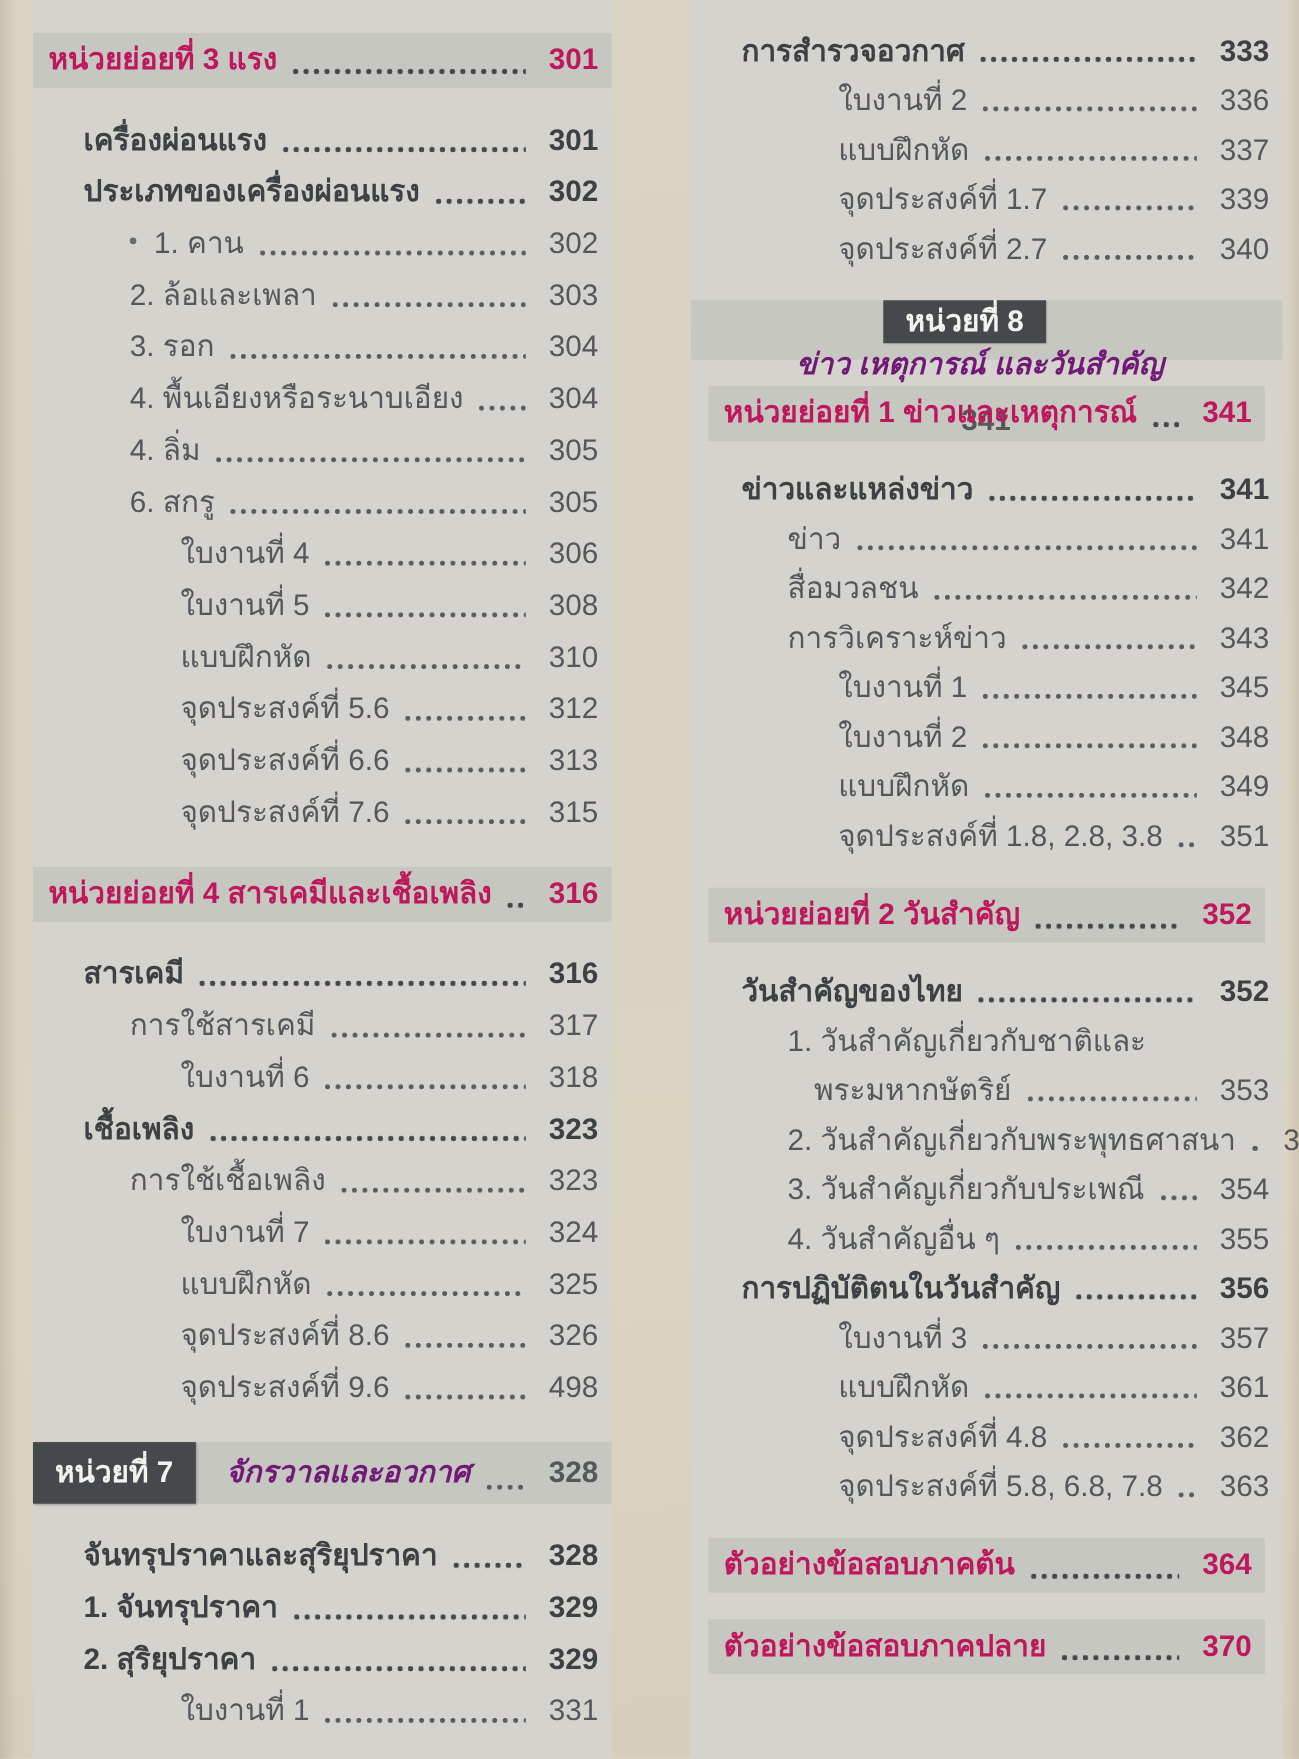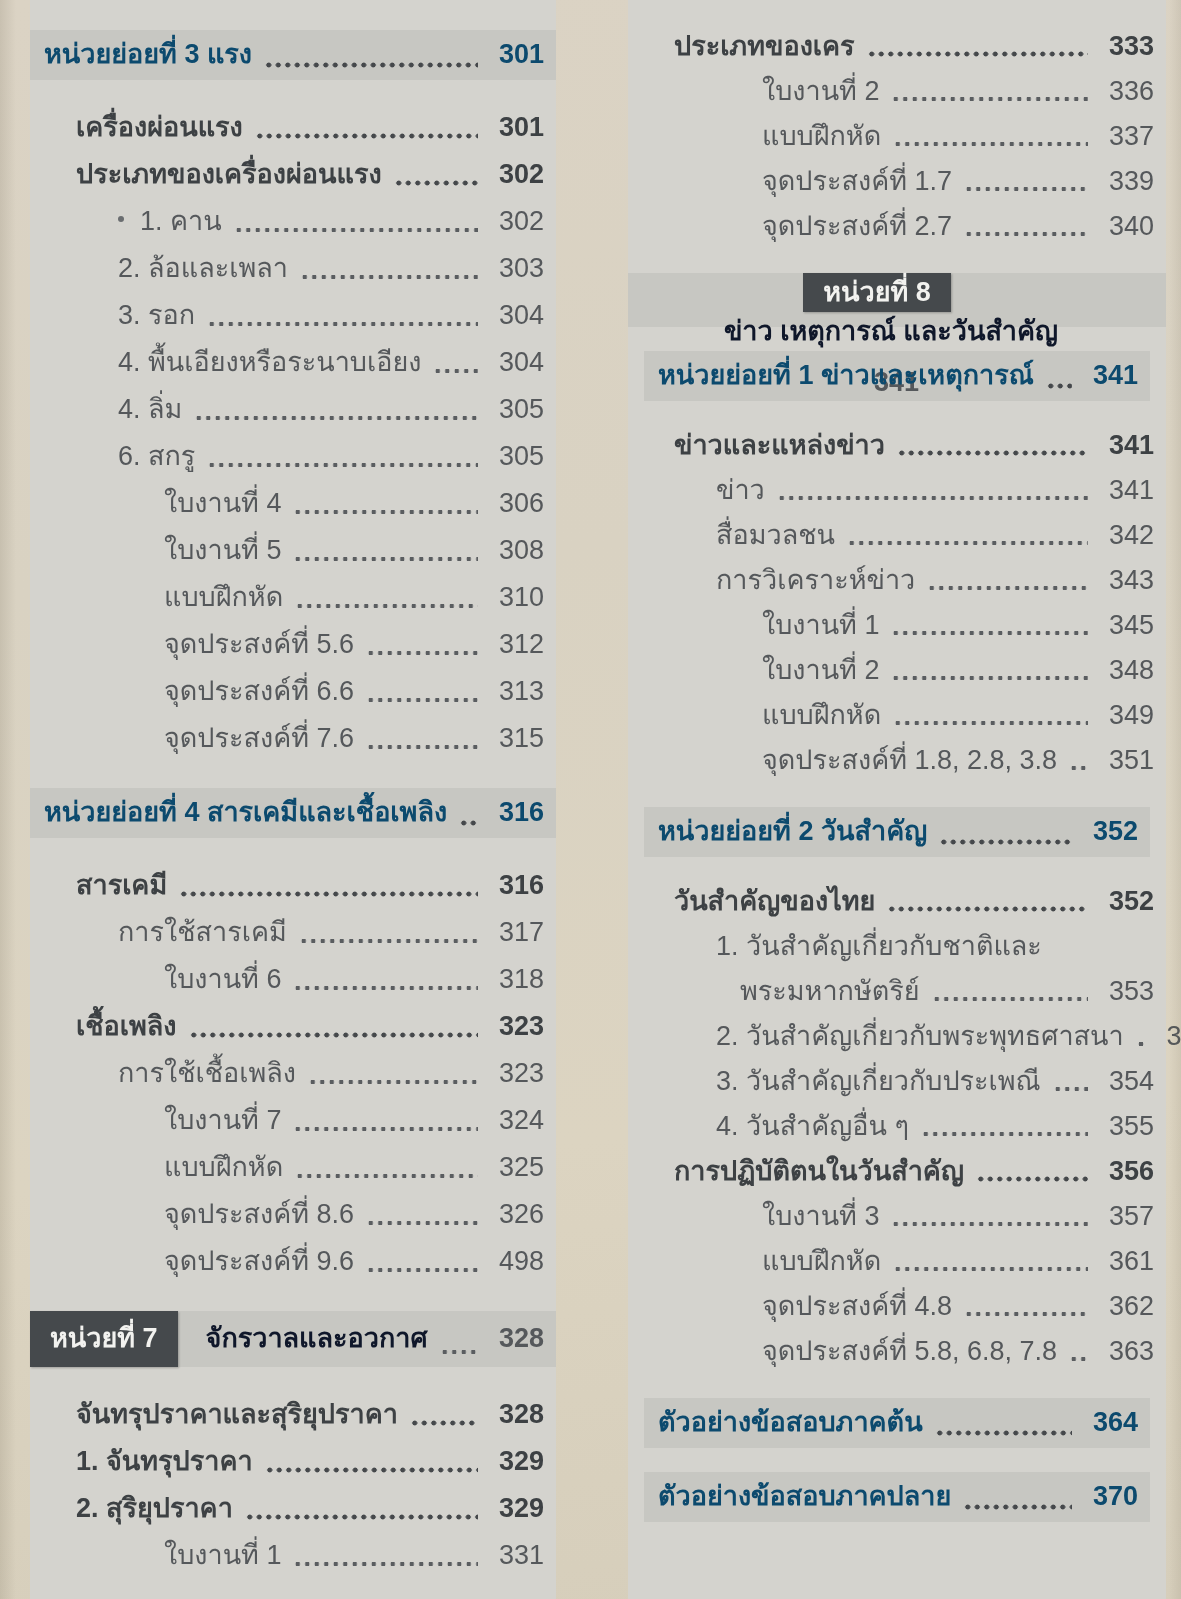--- a/index.html
+++ b/index.html
@@ -27,32 +27,32 @@
   .e-title{white-space:nowrap;}
   .e-page{min-width:56px;text-align:right;white-space:nowrap;}
 
   .leader{flex:1 1 auto;min-width:10px;height:6px;align-self:flex-end;margin:0 10px 12px 12px;
     background-image:radial-gradient(circle,#5a5d60 2.1px,rgba(0,0,0,0) 2.5px);
     background-size:9.5px 6px;background-repeat:repeat-x;background-position:left center;}
   .bold .leader,.block-subunit .leader{background-image:radial-gradient(circle,#45484b 2.3px,rgba(0,0,0,0) 2.7px);}
   .leader.invisible{background-image:none;}
 
   .block-subunit{display:flex;align-items:center;height:50px;margin:26px 0 24px;
-    background:#c7c7c2;padding:0 12px 0 14px;font-weight:bold;color:#0c4a6e;box-sizing:border-box;}
+    background:#c7c7c2;padding:0 12px 0 14px;font-weight:bold;color:#be185d;box-sizing:border-box;}
   .col .block-subunit:first-child{margin-top:4px;}
   .col-right .block-subunit{margin:24px 16px 22px;}
   .h-page{min-width:56px;text-align:right;font-weight:bold;white-space:nowrap;}
 
   .block-unit{display:flex;align-items:center;height:56px;margin:26px 0 24px;
     background:#c7c7c2;padding:0 12px 0 0;box-sizing:border-box;}
   .col-right .block-unit{margin:24px 0 22px;height:54px;flex-direction:column;}
   .u-badge{display:flex;align-items:center;height:100%;padding:0 20px;margin-right:28px;
     background:#45494c;color:#f2f2ef;font-weight:bold;white-space:nowrap;
     box-shadow:1px 1px 2px rgba(0,0,0,.25);}
-  .u-title{font-weight:bold;color:#0f172a;white-space:nowrap;}
+  .u-title{font-weight:bold;color:#701a75;white-space:nowrap;font-style:italic;}
 
   .entry.stray .e-title::before{content:'';display:inline-block;width:6px;height:6px;border-radius:50%;
     background:#6a6d70;margin-right:16px;vertical-align:8px;}
 </style>
 </head>
 <body>
 
 <div class="col col-left">
     <div class="block-subunit">
       <span class="e-title">หน่วยย่อยที่ 3 แรง</span>
@@ -201,21 +201,21 @@
       <span class="e-page">329</span>
     </div>
     <div class="entry lv3">
       <span class="e-title">ใบงานที่ 1</span>
       <span class="leader"></span>
       <span class="e-page">331</span>
     </div>
   </div>
 <div class="col col-right">
     <div class="entry lv1 bold">
-      <span class="e-title">ประเภทของเคร</span>
+      <span class="e-title">การสำรวจอวกาศ</span>
       <span class="leader"></span>
       <span class="e-page">333</span>
     </div>
     <div class="entry lv3">
       <span class="e-title">ใบงานที่ 2</span>
       <span class="leader"></span>
       <span class="e-page">336</span>
     </div>
     <div class="entry lv3">
       <span class="e-title">แบบฝึกหัด</span>

